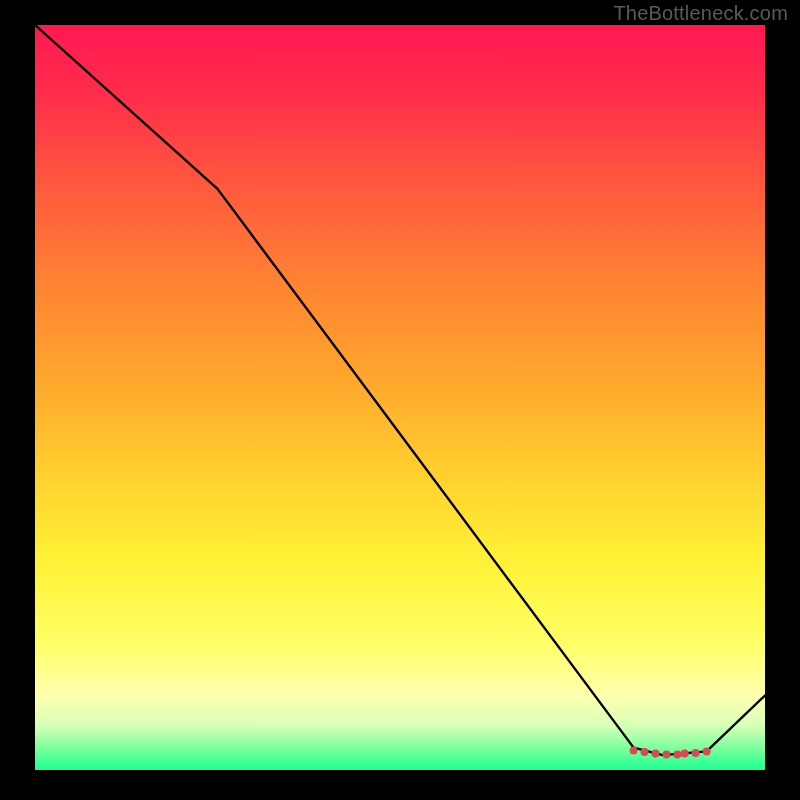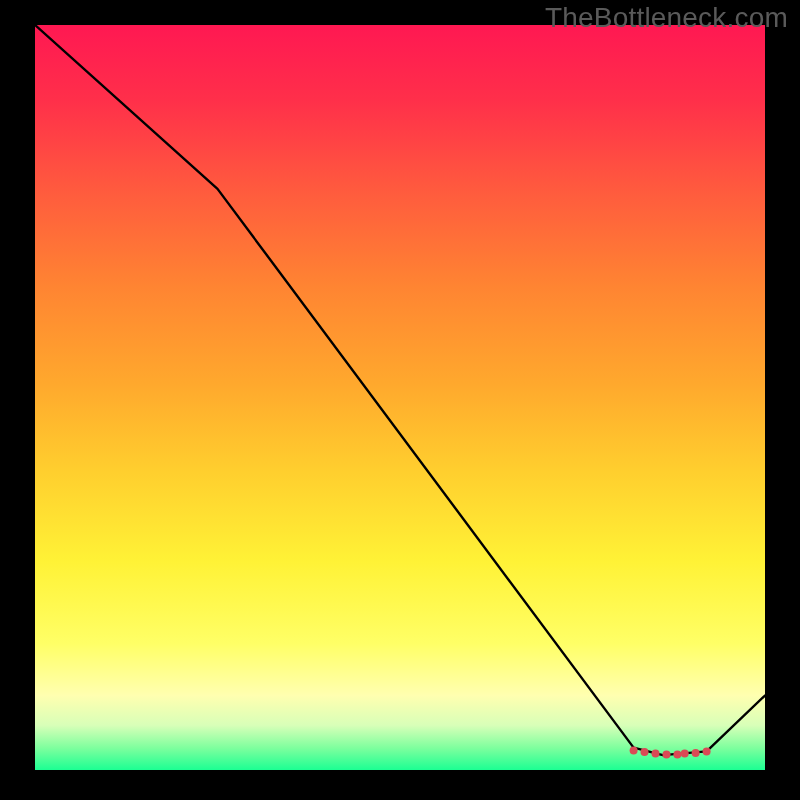--- a/index.html
+++ b/index.html
@@ -14,21 +14,21 @@
   .container {
     position: relative;
     width: 800px;
     height: 800px;
   }
   .watermark {
     position: absolute;
     top: 2px;
     right: 12px;
     color: #5a5a5a;
-    font-size: 28px;
+    font-size: 20px;
     font-weight: 500;
     letter-spacing: 0.2px;
     z-index: 10;
     user-select: none;
   }
   .plot-area {
     position: absolute;
     left: 35px;
     top: 25px;
     width: 730px;

